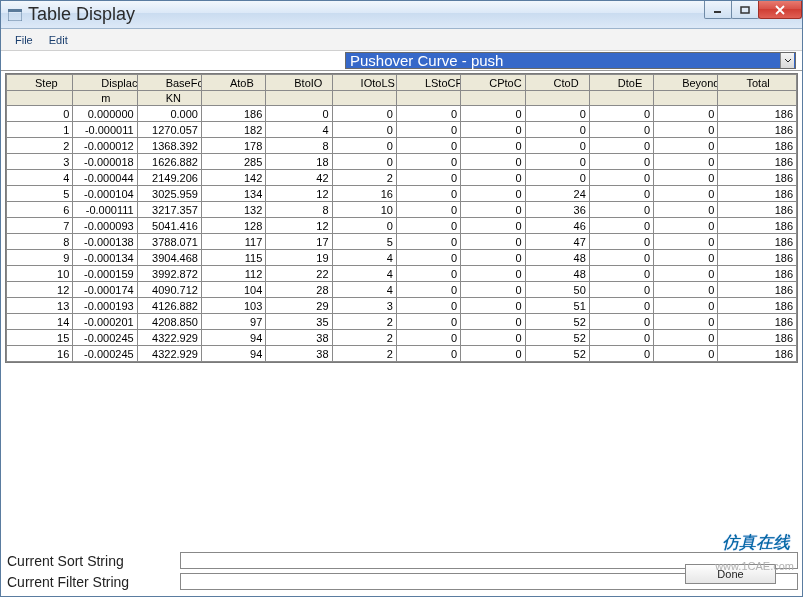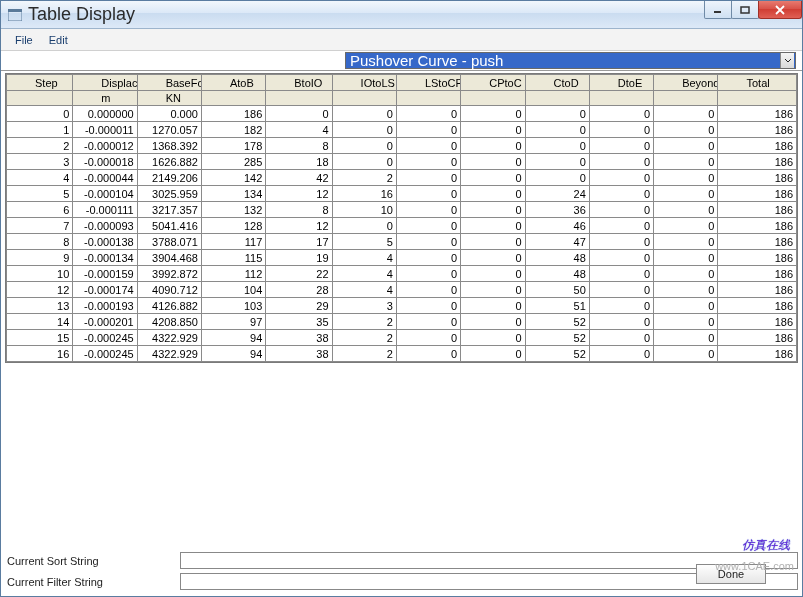--- a/index.html
+++ b/index.html
@@ -139,52 +139,52 @@
 .col-dtoe   { width:64px; }
 .col-beyonde{ width:64px; }
 .col-total  { width:78px; }
 
 .bottomlabels {
   position:absolute;
   left:4px; right:4px;
   bottom:6px;
 }
 .lblrow { display:flex; align-items:center; margin-top:4px; }
-.lblrow .lbl { width:175px; color:#222; font-size:11px; padding-left:2px;}
+.lblrow .lbl { width:175px; color:#222; font-size:14px; padding-left:2px;}
 .lblrow .inp {
   flex:1;
   height:17px;
   border:1px solid #888;
   background:#fff;
 }
 .donebtn {
   position:absolute;
-  right:32px;
+  right:22px;
   bottom:6px;
-  width:70px;height:20px;
+  width:91px;height:20px;
   border:1px solid #888;
   background:linear-gradient(to bottom,#fefefe,#e6e6e6);
   display:flex;align-items:center;justify-content:center;
   color:#222;
 }
 
 .watermark {
   position:absolute;
   right:8px; bottom:24px;
   color:#b0b0b0;
   font-size:11px;
   pointer-events:none;
 }
 .cnmark {
   position:absolute;
   right:12px; bottom:42px;
   font-family: "Microsoft YaHei", sans-serif;
   font-style: italic;
-  font-size:12px;
-  color:#6d28d9;
+  font-size:17px;
+  color:#0369a1;
   pointer-events:none;
   text-shadow:0 0 1px #1a60c8;
 }
 </style>
 </head>
 <body>
 
 <div class="titlebar">
   <span class="icon">
     <svg width="14" height="12" viewBox="0 0 14 12">

